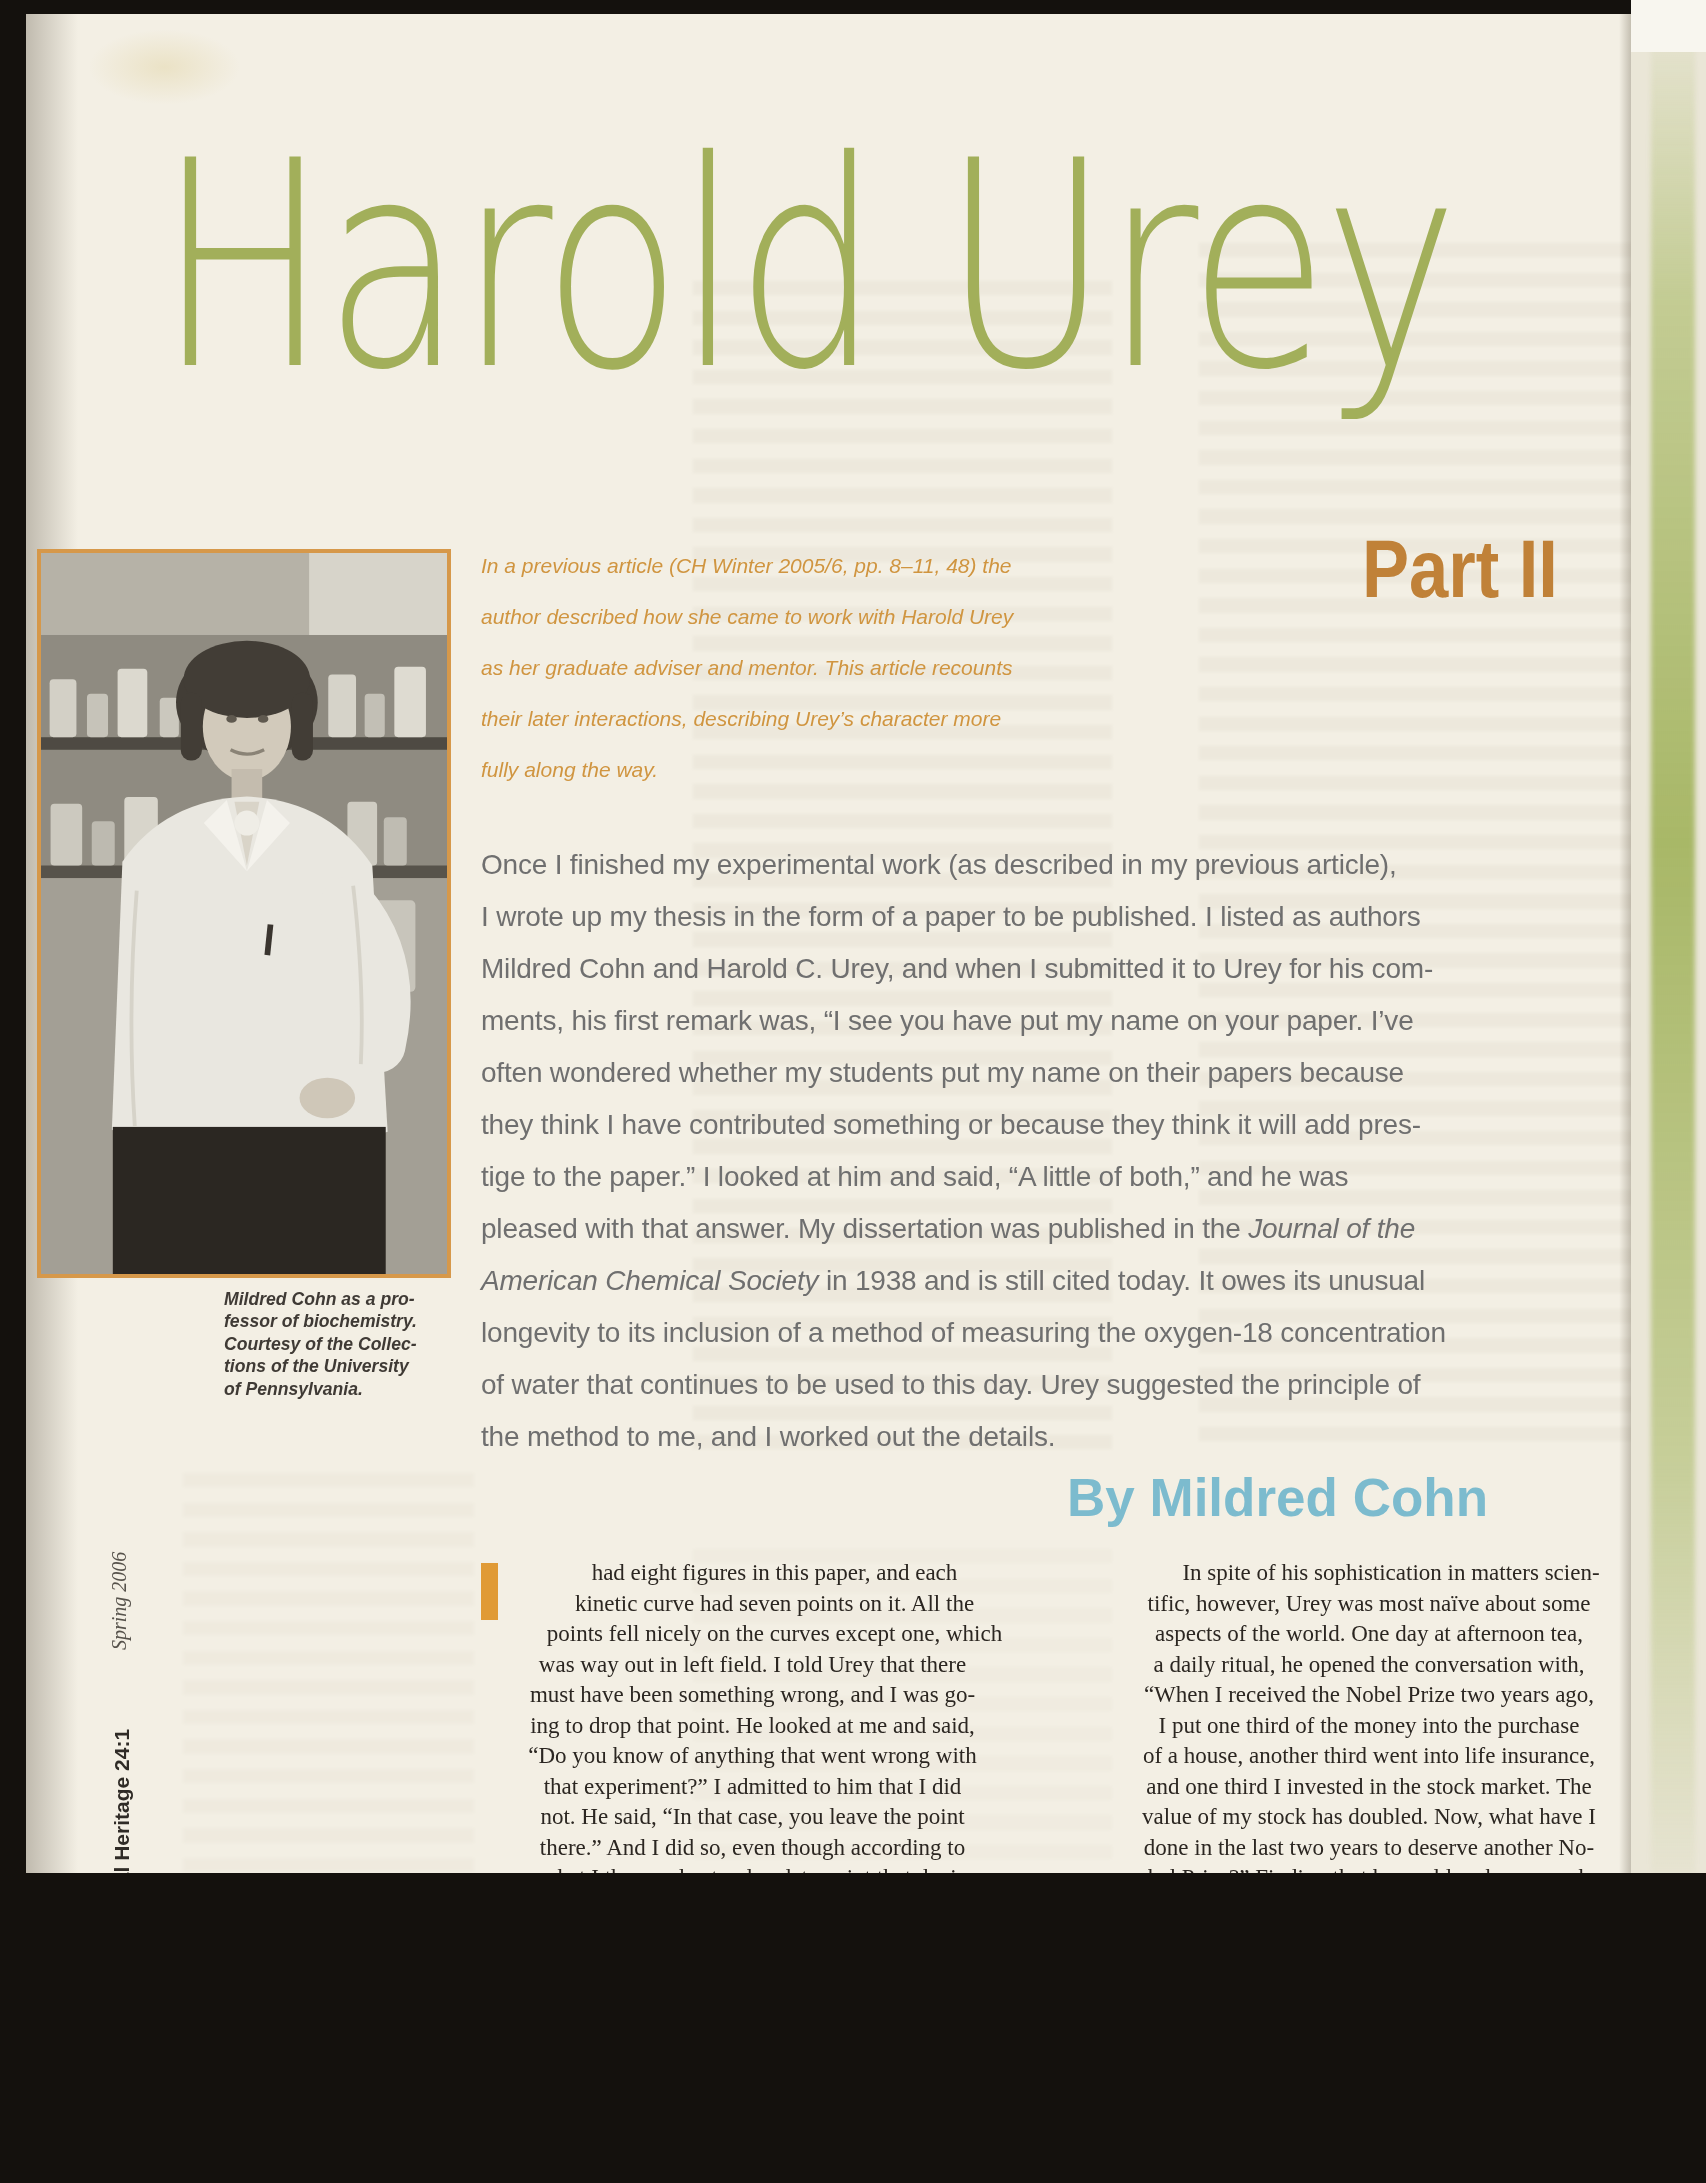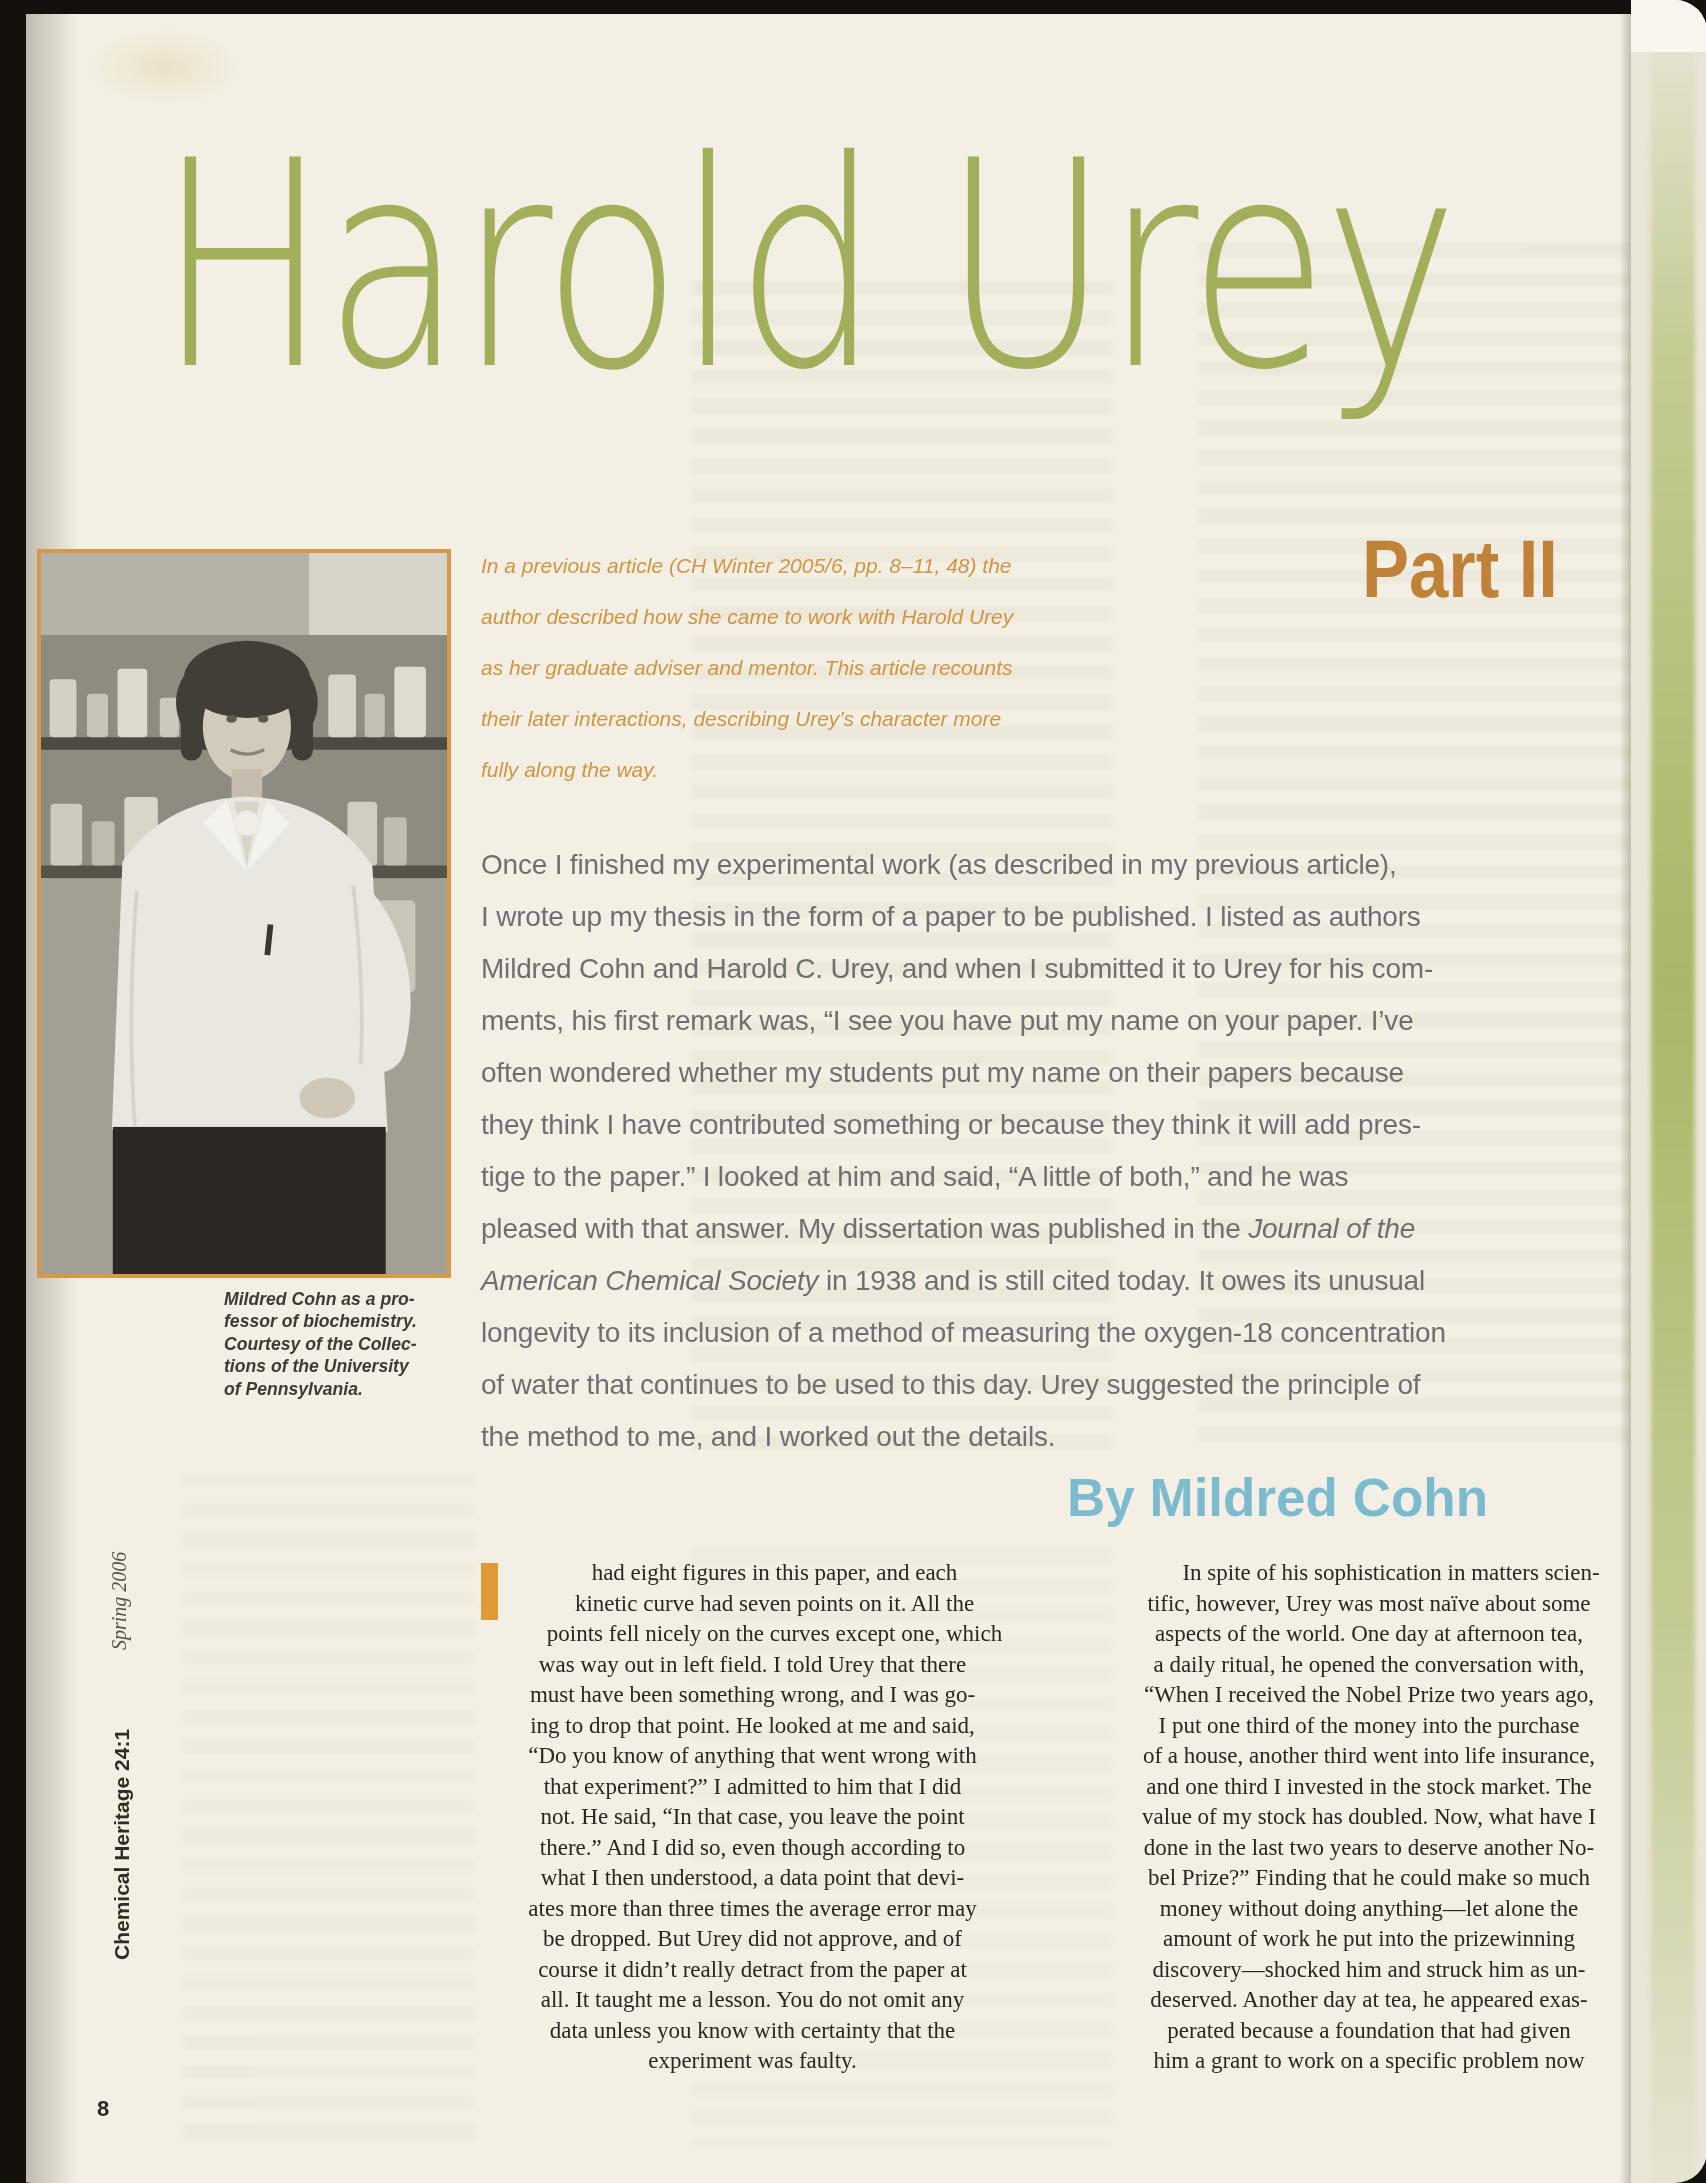--- a/index.html
+++ b/index.html
@@ -8,22 +8,22 @@
     --part-orange:#c08138;
     --intro-orange:#d09540;
     --byline-blue:#7cbbce;
     --dropcap-orange:#e09a35;
     --lead-gray:#6f6f6f;
     --body-ink:#2b2621;
     --photo-frame:#d6984a;
     --paper:#f3efe4;
   }
   html,body{margin:0;padding:0;background:#14110d;}
-  .stage{position:relative;width:1707px;height:2183px;background:#14110d;overflow:hidden;
-         font-family:"Liberation Sans",sans-serif;border-radius:32px;}
+  .stage{position:relative;width:1707px;height:1873px;background:#14110d;overflow:hidden;
+         font-family:"Liberation Sans",sans-serif;}
   .paper{position:absolute;left:26px;top:14.3px;right:76px;bottom:0;
          background:var(--paper,#f3efe4);}
   .spine-shade{position:absolute;left:0;top:0;bottom:0;width:52px;
          background:linear-gradient(to right,rgba(60,50,35,.28),rgba(60,50,35,0));}
   .stain{position:absolute;left:62px;top:14.3px;width:153px;height:76px;
          background:radial-gradient(ellipse at center,rgba(205,180,90,.22),rgba(205,180,90,0) 70%);}
   .paper-right-shadow{position:absolute;right:0;top:0;bottom:0;width:12.4px;
          background:linear-gradient(to right,rgba(0,0,0,0),rgba(90,80,60,.30));}
   .edge{position:absolute;right:0;top:0;width:76px;height:100%;background:#eae6d7;}
   .edge-green{position:absolute;right:12.4px;top:0;bottom:0;width:44px;

